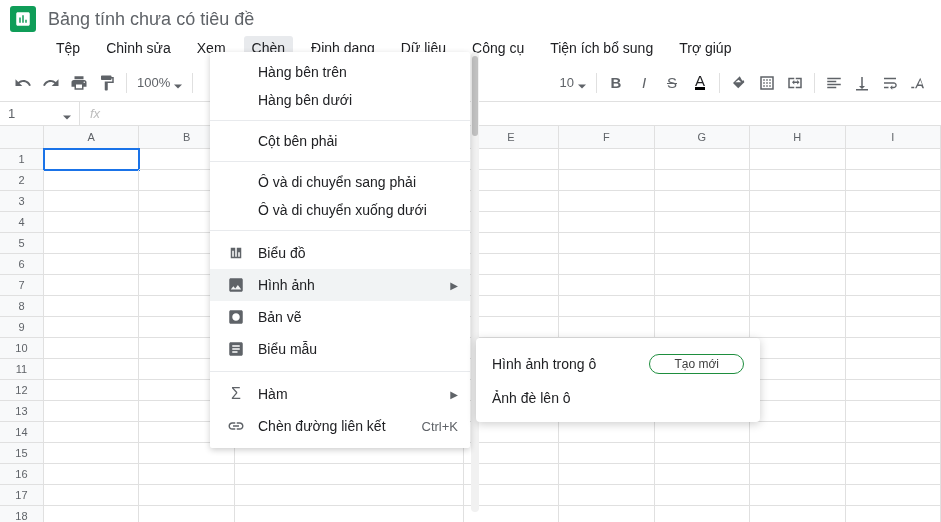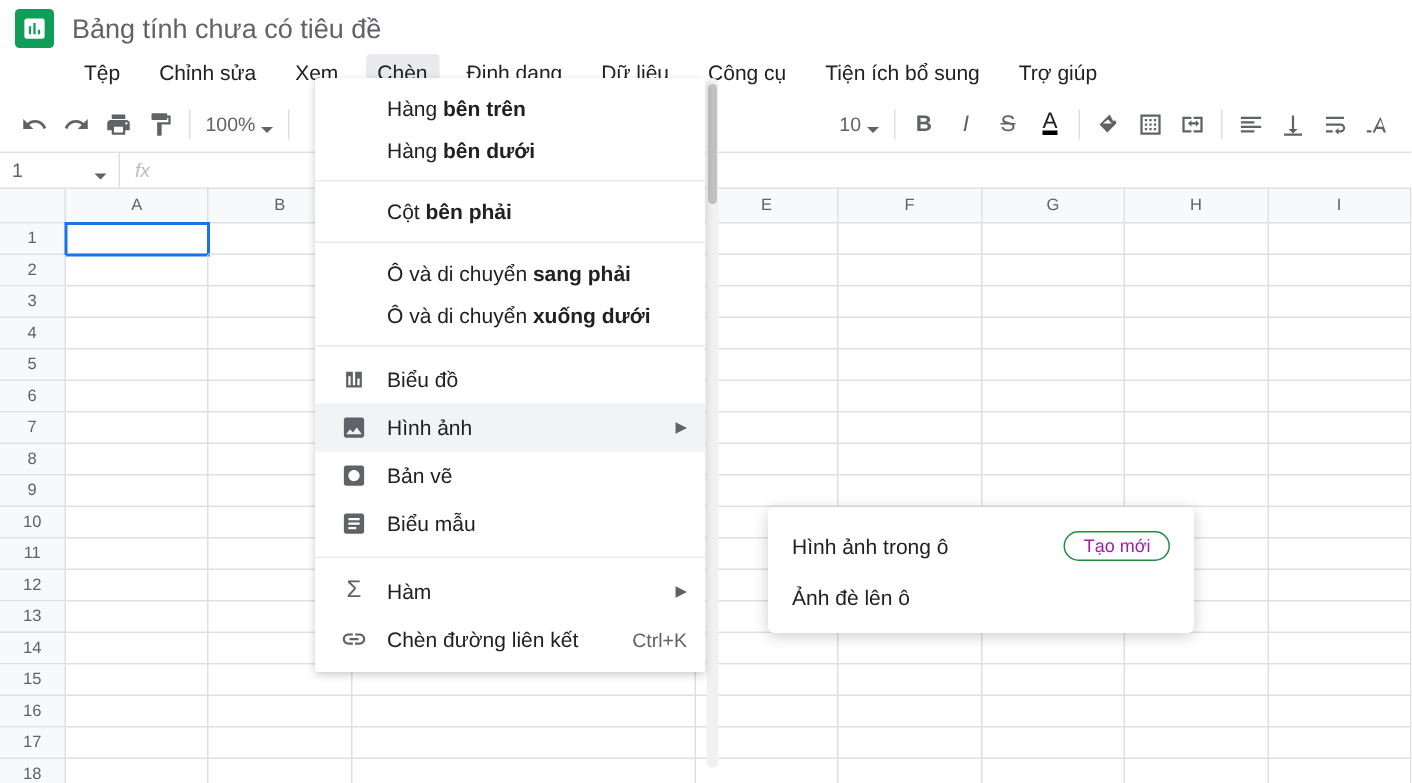--- a/index.html
+++ b/index.html
@@ -38,28 +38,28 @@
   .cell.selected { outline: 2px solid #1a73e8; outline-offset: -1px; }
   
   .dropdown { position: absolute; top: 52px; left: 210px; width: 260px; background: #fff; box-shadow: 0 2px 6px rgba(0,0,0,.2); border-radius: 2px; padding: 6px 0; z-index: 10; }
   .dropdown .sep { height: 1px; background: #e8eaed; margin: 6px 0; }
   .dropdown .ditem { display: flex; align-items: center; padding: 6px 12px 6px 16px; font-size: 14px; color: #202124; cursor: pointer; position: relative; min-height: 28px; }
   .dropdown .ditem.hover { background: #f1f3f4; }
   .dropdown .dicon { width: 20px; height: 20px; margin-right: 12px; display: flex; align-items: center; justify-content: center; color: #5f6368; }
   .dropdown .dicon svg { width: 18px; height: 18px; fill: #5f6368; }
   .dropdown .dindent { width: 32px; }
   .dropdown .dlabel { flex: 1; }
-  .dropdown .dlabel b { font-weight: 700; }
+  .dropdown .dlabel b { font-weight: 400; }
   .dropdown .darrow { color: #5f6368; font-size: 10px; }
   .dropdown .dshort { color: #5f6368; font-size: 13px; }
   
-  .submenu { position: absolute; top: 338px; left: 476px; width: 284px; background: #fff; box-shadow: 0 2px 10px rgba(0,0,0,.2); border-radius: 4px; padding: 8px 0; z-index: 11; margin-left: 36px; }
+  .submenu { position: absolute; top: 338px; left: 476px; width: 284px; background: #fff; box-shadow: 0 2px 10px rgba(0,0,0,.2); border-radius: 4px; padding: 8px 0; z-index: 11; }
   .submenu .sitem { display: flex; align-items: center; padding: 8px 16px; font-size: 14px; color: #202124; cursor: pointer; }
   .submenu .slabel { flex: 1; }
-  .badge { border: 1px solid #1e8e3e; color: #a21caf; font-size: 12px; padding: 2px 12px; border-radius: 10px; }
+  .badge { border: 1px solid #1e8e3e; color: #404040; font-size: 12px; padding: 2px 24px; border-radius: 10px; }
   
   .vscroll { position: absolute; top: 52px; left: 471px; width: 8px; height: 460px; background: #f1f1f1; border-radius: 4px; }
   .vthumb { position: absolute; top: 4px; left: 1px; width: 6px; height: 80px; background: #c1c1c1; border-radius: 3px; }
 </style>
 </head>
 <body>
 
 <div class="titlebar">
   <div class="logo">
     <svg viewBox="0 0 24 24">

